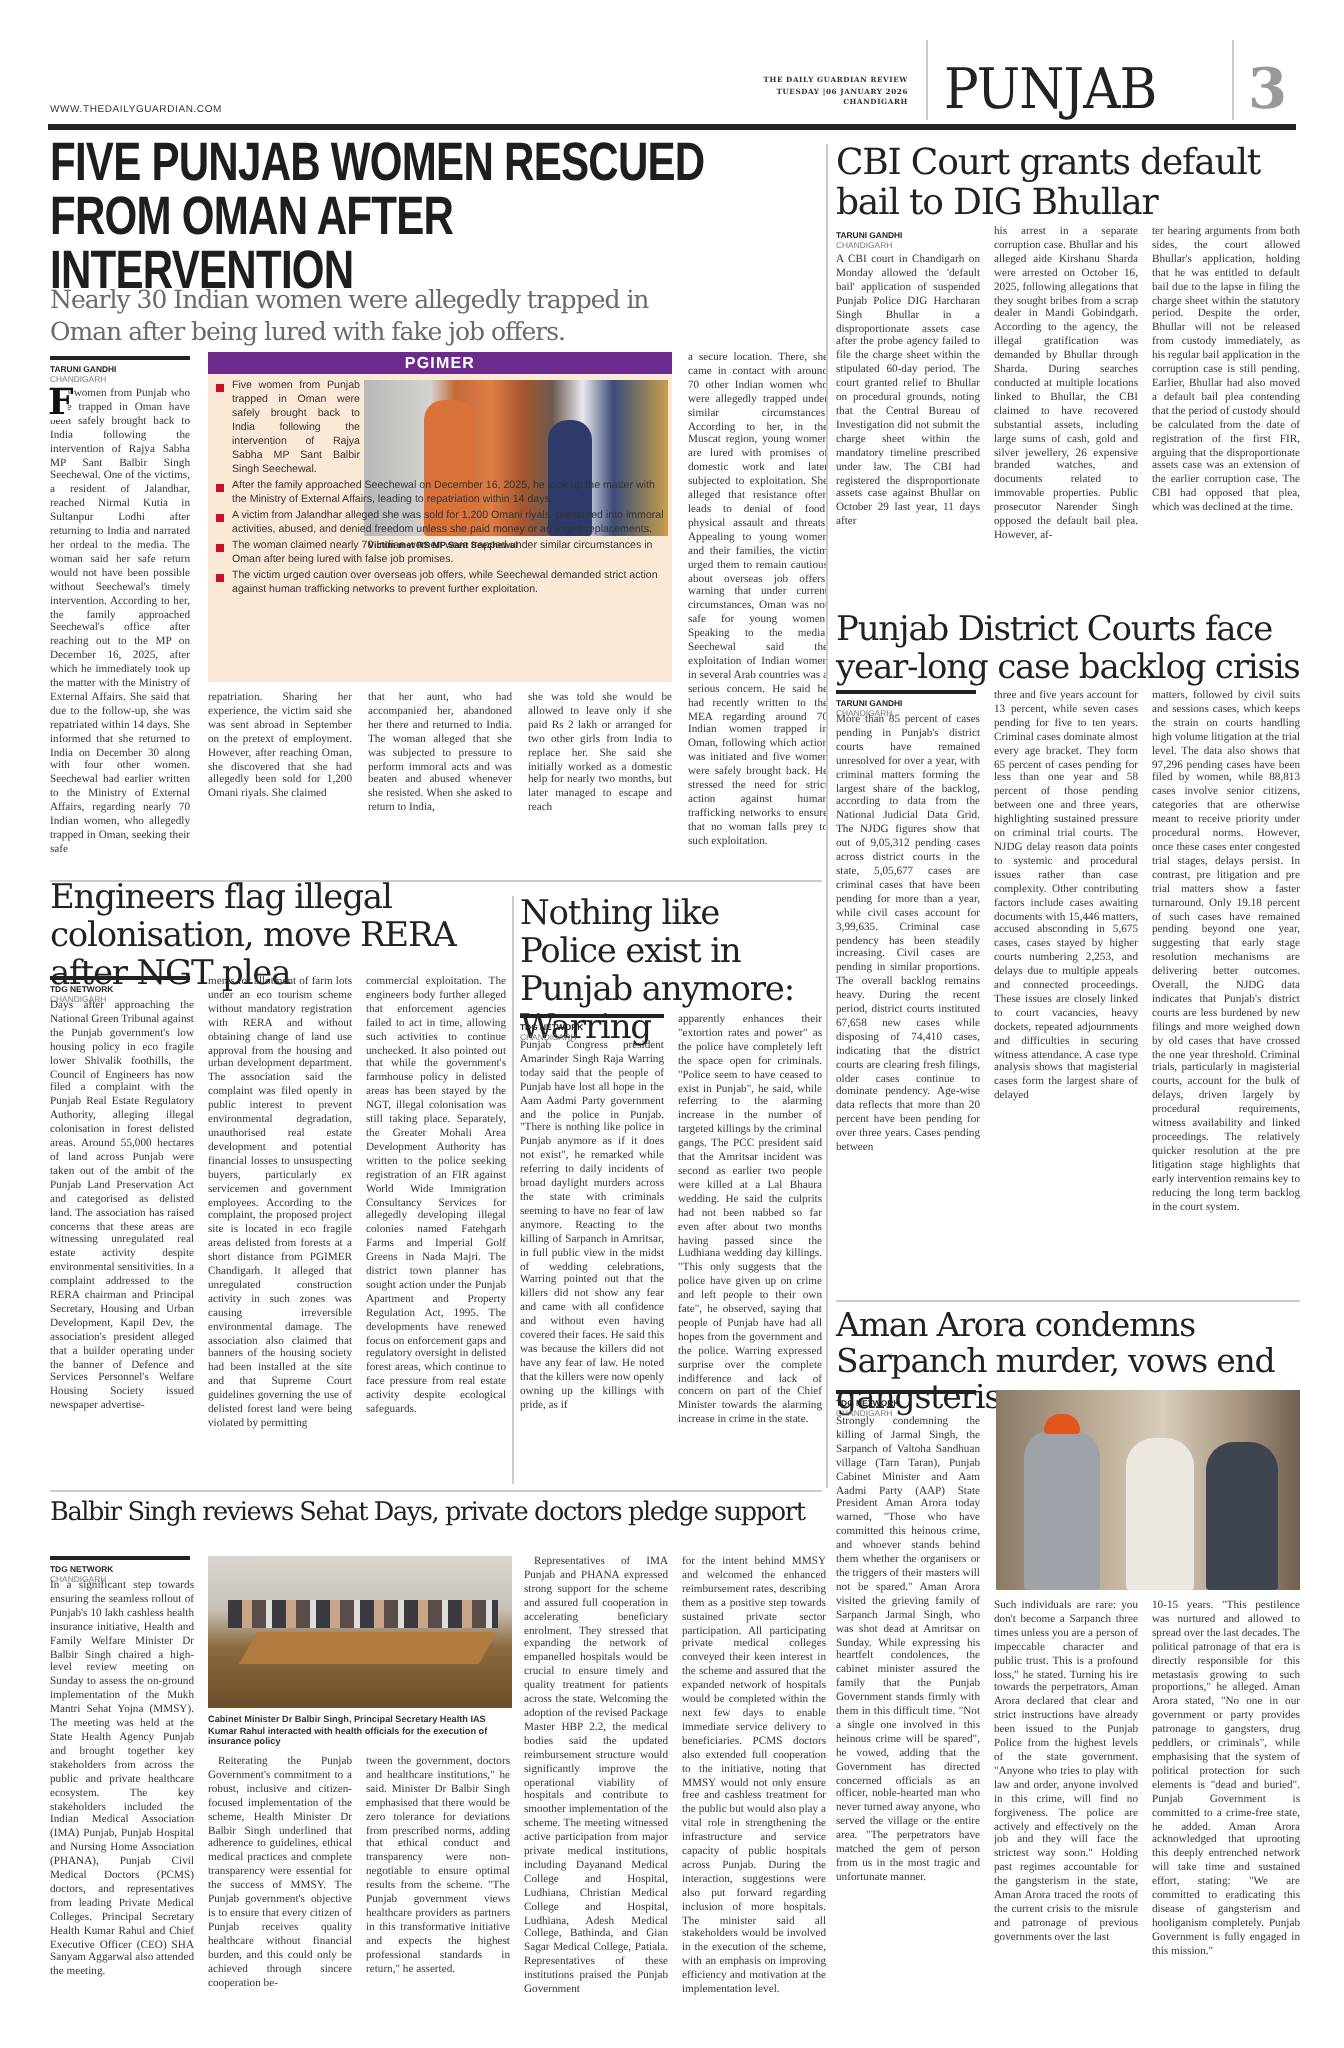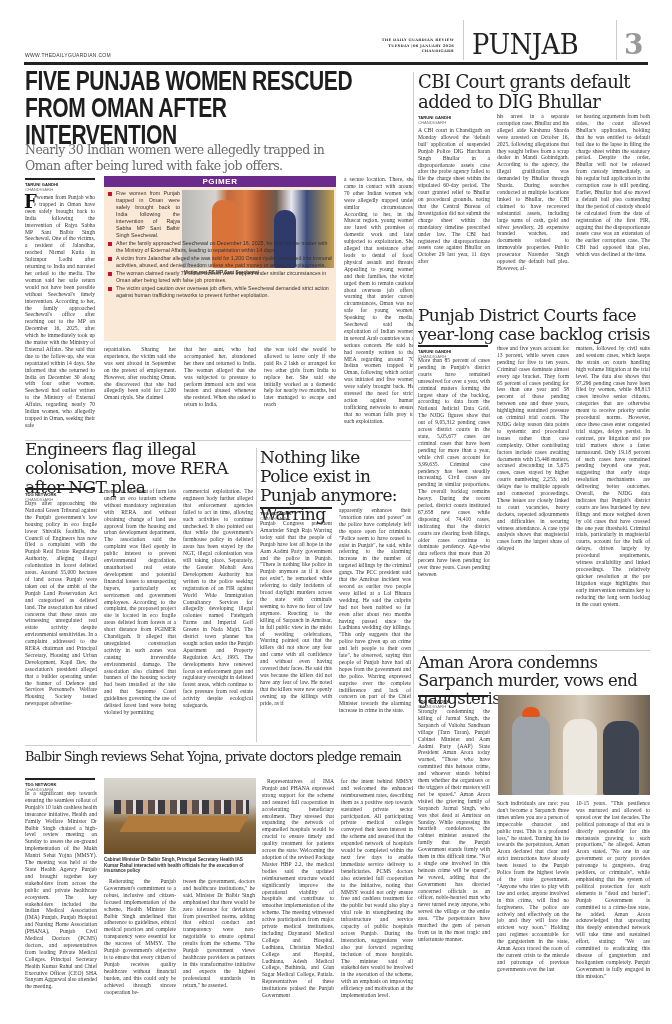--- a/index.html
+++ b/index.html
@@ -68,21 +68,21 @@
 <div class="abs body-text" style="left:184px;top:346px;width:72px;height:84px;">
     <p style="text-indent:0;">that her aunt, who had accompanied her, abandoned her there and returned to India. The woman alleged that she was subjected to pressure to perform immoral acts and was beaten and abused whenever she resisted. When she asked to return to India,</p>
   </div>
 <div class="abs body-text" style="left:264px;top:346px;width:72px;height:84px;">
     <p style="text-indent:0;">she was told she would be allowed to leave only if she paid Rs 2 lakh or arranged for two other girls from India to replace her. She said she initially worked as a domestic help for nearly two months, but later managed to escape and reach</p>
   </div>
 <div class="abs body-text" style="left:344px;top:176px;width:70px;height:254px;">
     <p style="text-indent:0;">a secure location. There, she came in contact with around 70 other Indian women who were allegedly trapped under similar circumstances. According to her, in the Muscat region, young women are lured with promises of domestic work and later subjected to exploitation. She alleged that resistance often leads to denial of food, physical assault and threats. Appealing to young women and their families, the victim urged them to remain cautious about overseas job offers, warning that under current circumstances, Oman was not safe for young women. Speaking to the media, Seechewal said the exploitation of Indian women in several Arab countries was a serious concern. He said he had recently written to the MEA regarding around 70 Indian women trapped in Oman, following which action was initiated and five women were safely brought back. He stressed the need for strict action against human trafficking networks to ensure that no woman falls prey to such exploitation.</p>
   </div>
 
-<div class="abs hed-serif" style="left:418px;top:72px;width:240px;font-size:18px;line-height:20px;">CBI Court grants default added to DIG Bhullar</div>
+<div class="abs hed-serif" style="left:418px;top:72px;width:240px;font-size:18px;line-height:20px;">CBI Court grants default bail to DIG Bhullar</div>
 <div class="abs byline" style="left:418px;top:113px;width:70px;border-top:none;">
   <span>TARUNI GANDHI</span>
   <span class="loc">CHANDIGARH</span>
 </div>
 <div class="abs body-text" style="left:418px;top:127px;width:72px;height:178px;">
     <p style="text-indent:0;">A CBI court in Chandigarh on Monday allowed the 'default bail' application of suspended Punjab Police DIG Harcharan Singh Bhullar in a disproportionate assets case after the probe agency failed to file the charge sheet within the stipulated 60-day period. The court granted relief to Bhullar on procedural grounds, noting that the Central Bureau of Investigation did not submit the charge sheet within the mandatory timeline prescribed under law. The CBI had registered the disproportionate assets case against Bhullar on October 29 last year, 11 days after</p>
   </div>
 <div class="abs body-text" style="left:497px;top:113px;width:72px;height:192px;">
     <p style="text-indent:0;">his arrest in a separate corruption case. Bhullar and his alleged aide Kirshanu Sharda were arrested on October 16, 2025, following allegations that they sought bribes from a scrap dealer in Mandi Gobindgarh. According to the agency, the illegal gratification was demanded by Bhullar through Sharda. During searches conducted at multiple locations linked to Bhullar, the CBI claimed to have recovered substantial assets, including large sums of cash, gold and silver jewellery, 26 expensive branded watches, and documents related to immovable properties. Public prosecutor Narender Singh opposed the default bail plea. However, af-</p>
   </div>
@@ -147,21 +147,21 @@
 <div class="abs body-text" style="left:418px;top:708px;width:72px;height:306px;">
     <p style="text-indent:0;">Strongly condemning the killing of Jarmal Singh, the Sarpanch of Valtoha Sandhuan village (Tarn Taran), Punjab Cabinet Minister and Aam Aadmi Party (AAP) State President Aman Arora today warned, "Those who have committed this heinous crime, and whoever stands behind them whether the organisers or the triggers of their masters will not be spared." Aman Arora visited the grieving family of Sarpanch Jarmal Singh, who was shot dead at Amritsar on Sunday. While expressing his heartfelt condolences, the cabinet minister assured the family that the Punjab Government stands firmly with them in this difficult time. "Not a single one involved in this heinous crime will be spared", he vowed, adding that the Government has directed concerned officials as an officer, noble-hearted man who never turned away anyone, who served the village or the entire area. "The perpetrators have matched the gem of person from us in the most tragic and unfortunate manner.</p>
   </div>
 <div class="abs body-text" style="left:497px;top:800px;width:72px;height:214px;">
     <p style="text-indent:0;">Such individuals are rare: you don't become a Sarpanch three times unless you are a person of impeccable character and public trust. This is a profound loss," he stated. Turning his ire towards the perpetrators, Aman Arora declared that clear and strict instructions have already been issued to the Punjab Police from the highest levels of the state government. "Anyone who tries to play with law and order, anyone involved in this crime, will find no forgiveness. The police are actively and effectively on the job and they will face the strictest way soon." Holding past regimes accountable for the gangsterism in the state, Aman Arora traced the roots of the current crisis to the misrule and patronage of previous governments over the last</p>
   </div>
 <div class="abs body-text" style="left:576px;top:800px;width:74px;height:214px;">
     <p style="text-indent:0;">10-15 years. "This pestilence was nurtured and allowed to spread over the last decades. The political patronage of that era is directly responsible for this metastasis growing to such proportions," he alleged. Aman Arora stated, "No one in our government or party provides patronage to gangsters, drug peddlers, or criminals", while emphasising that the system of political protection for such elements is "dead and buried". Punjab Government is committed to a crime-free state, he added. Aman Arora acknowledged that uprooting this deeply entrenched network will take time and sustained effort, stating: "We are committed to eradicating this disease of gangsterism and hooliganism completely. Punjab Government is fully engaged in this mission."</p>
   </div>
 
-<div class="abs hed-serif" style="left:25px;top:749px;width:390px;font-size:12.8px;line-height:16px;white-space:nowrap;letter-spacing:-0.7px;">Balbir Singh reviews Sehat Yojna, private doctors pledge remain</div>
+<div class="abs hed-serif" style="left:25px;top:749px;width:390px;font-size:12.8px;line-height:16px;white-space:nowrap;letter-spacing:-0.7px;">Balbir Singh reviews Sehat Days, private doctors pledge support</div>
 <div class="abs byline" style="left:25px;top:778px;width:70px;">
   <span>TDG NETWORK</span>
   <span class="loc">CHANDIGARH</span>
 </div>
 <div class="abs body-text" style="left:25px;top:790px;width:72px;height:224px;">
     <p style="text-indent:0;">In a significant step towards ensuring the seamless rollout of Punjab's 10 lakh cashless health insurance initiative, Health and Family Welfare Minister Dr Balbir Singh chaired a high-level review meeting on Sunday to assess the on-ground implementation of the Mukh Mantri Sehat Yojna (MMSY). The meeting was held at the State Health Agency Punjab and brought together key stakeholders from across the public and private healthcare ecosystem. The key stakeholders included the Indian Medical Association (IMA) Punjab, Punjab Hospital and Nursing Home Association (PHANA), Punjab Civil Medical Doctors (PCMS) doctors, and representatives from leading Private Medical Colleges. Principal Secretary Health Kumar Rahul and Chief Executive Officer (CEO) SHA Sanyam Aggarwal also attended the meeting.</p>
   </div>
 
 <div class="abs" style="left:104px;top:778px;width:152px;height:76px;background:linear-gradient(180deg,#d9d6cf 0%,#c7c2b8 35%,#8a6a3e 60%,#6b4e2a 100%);">
   <div class="abs" style="left:20px;top:38px;width:120px;height:16px;background:#b07b3c;transform:skewX(-30deg);"></div>

